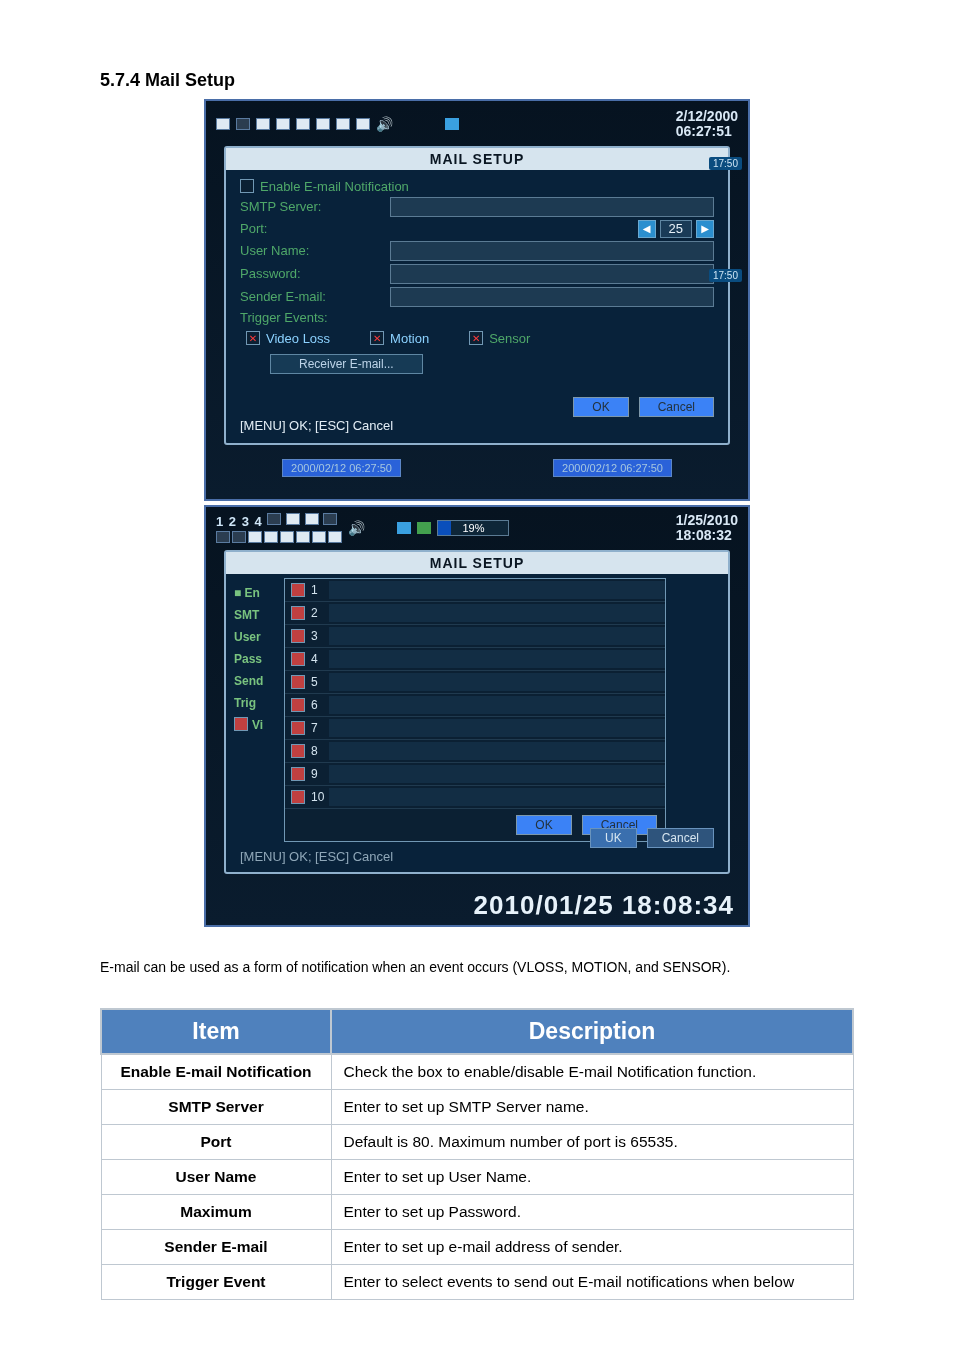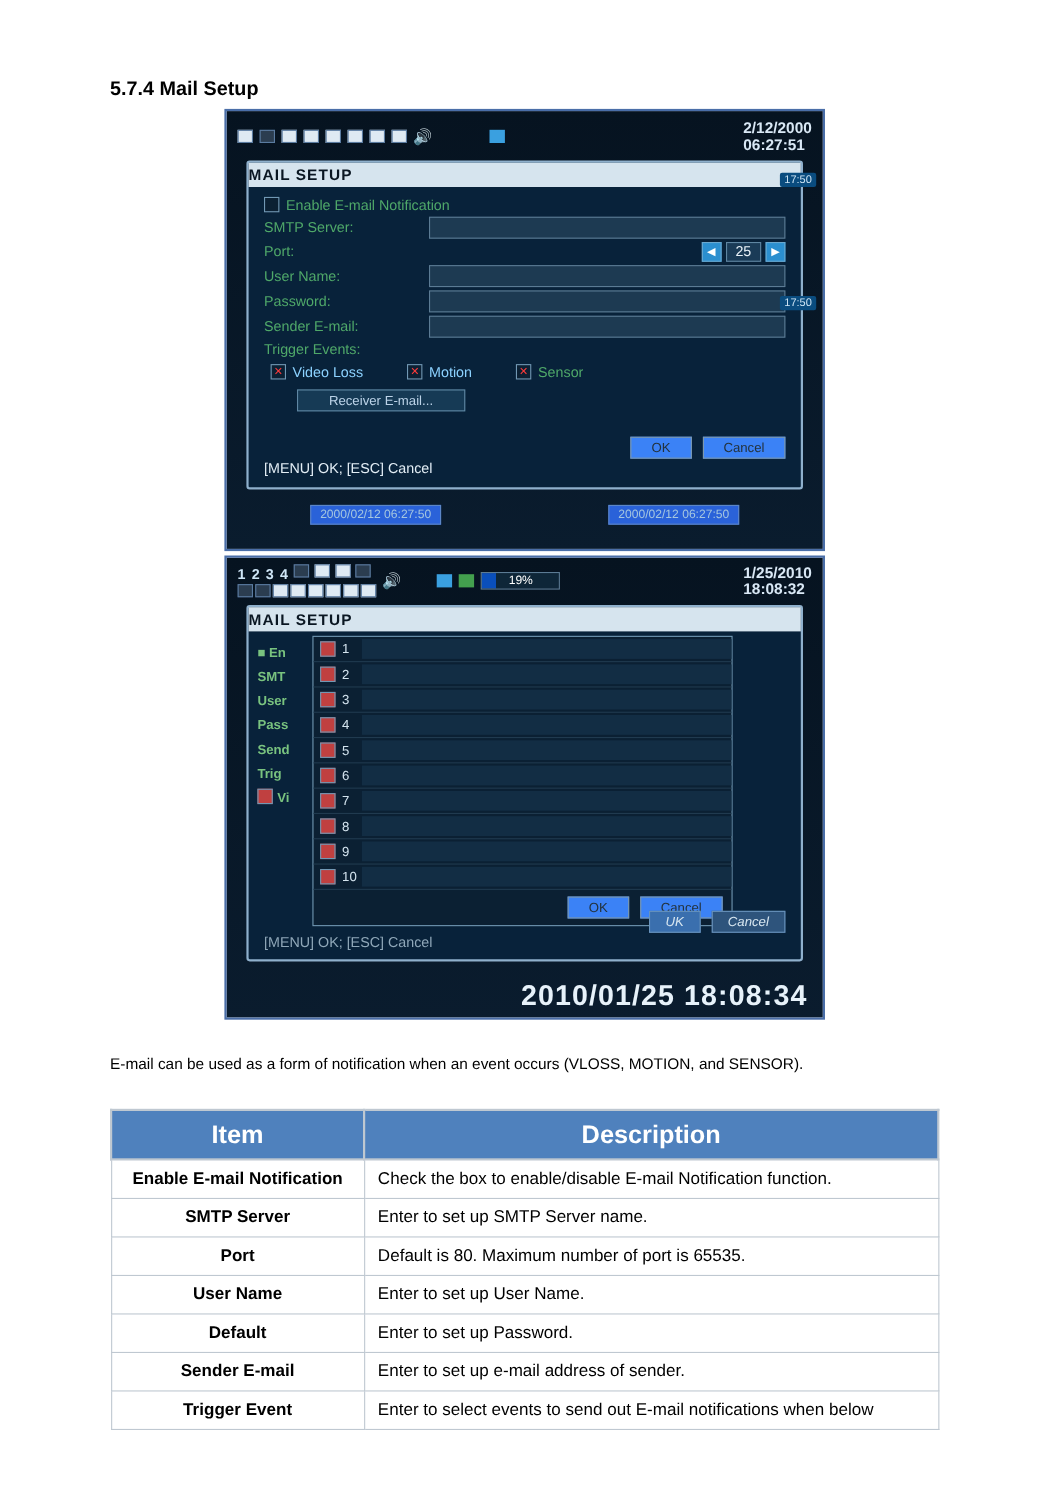--- a/index.html
+++ b/index.html
@@ -66,20 +66,21 @@
     margin: 6px 18px 0 18px;
     border: 2px solid #8fb0cc;
     border-radius: 3px;
     background: #08223a;
   }
   .dlg-title {
     background: #d6e4ee;
     color: #0a1622;
     font-weight: bold;
     font-size: 14px;
+    text-align: center;
     padding: 3px 0;
     letter-spacing: 1px;
   }
   .dlg-body {
     padding: 6px 14px 10px 14px;
   }
   .row {
     display: flex;
     align-items: center;
     margin: 3px 0;
@@ -263,21 +264,20 @@
     gap: 10px;
   }
   .dlg2-hint .hint { color: #8fa7b8; }
   .dlg2-hint .uk {
     background: #3a6fae;
     color: #d7e6f0;
     padding: 2px 14px;
     border: 1px solid #6993bc;
     font-size: 12px;
     margin-left: auto;
-    font-style: italic;
   }
   .shot2-bigtime {
     position: absolute;
     right: 14px;
     bottom: 4px;
     color: #e7f2fa;
     font-size: 26px;
     font-weight: bold;
     letter-spacing: 1px;
   }
@@ -543,21 +543,21 @@
         </tr>
       <tr>
           <td class="item">Port</td>
           <td>Default is 80. Maximum number of port is 65535.</td>
         </tr>
       <tr>
           <td class="item">User Name</td>
           <td>Enter to set up User Name.</td>
         </tr>
       <tr>
-          <td class="item">Default</td>
+          <td class="item">Maximum</td>
           <td>Enter to set up Password.</td>
         </tr>
       <tr>
           <td class="item">Sender E-mail</td>
           <td>Enter to set up e-mail address of sender.</td>
         </tr>
       <tr>
           <td class="item">Trigger Event</td>
           <td>Enter to select events to send out E-mail notifications when below</td>
         </tr>

